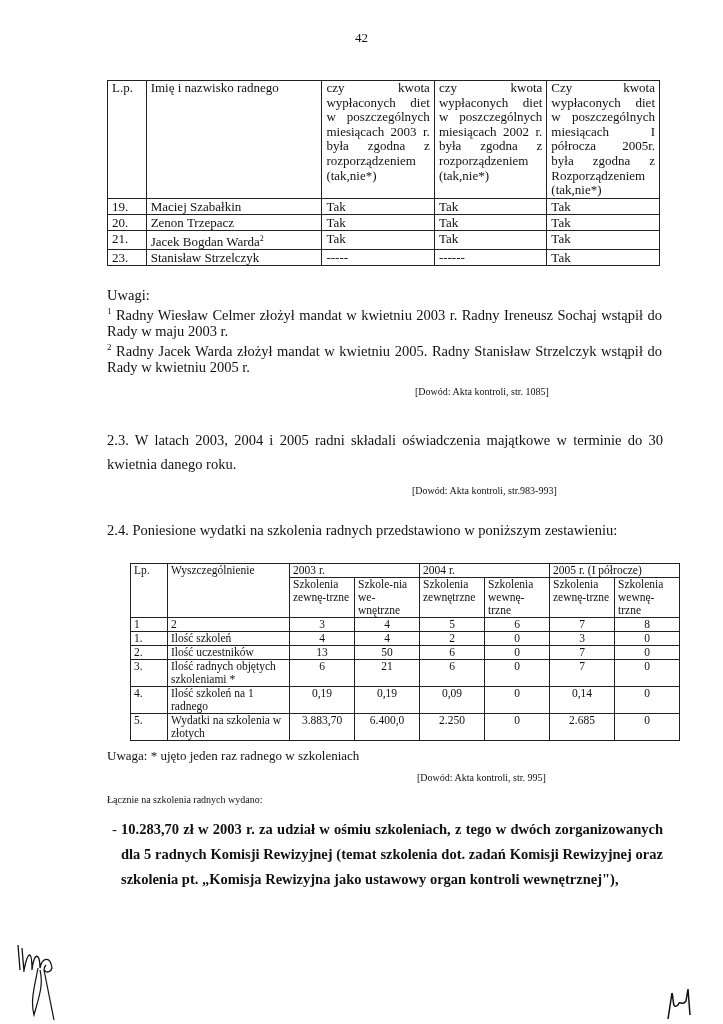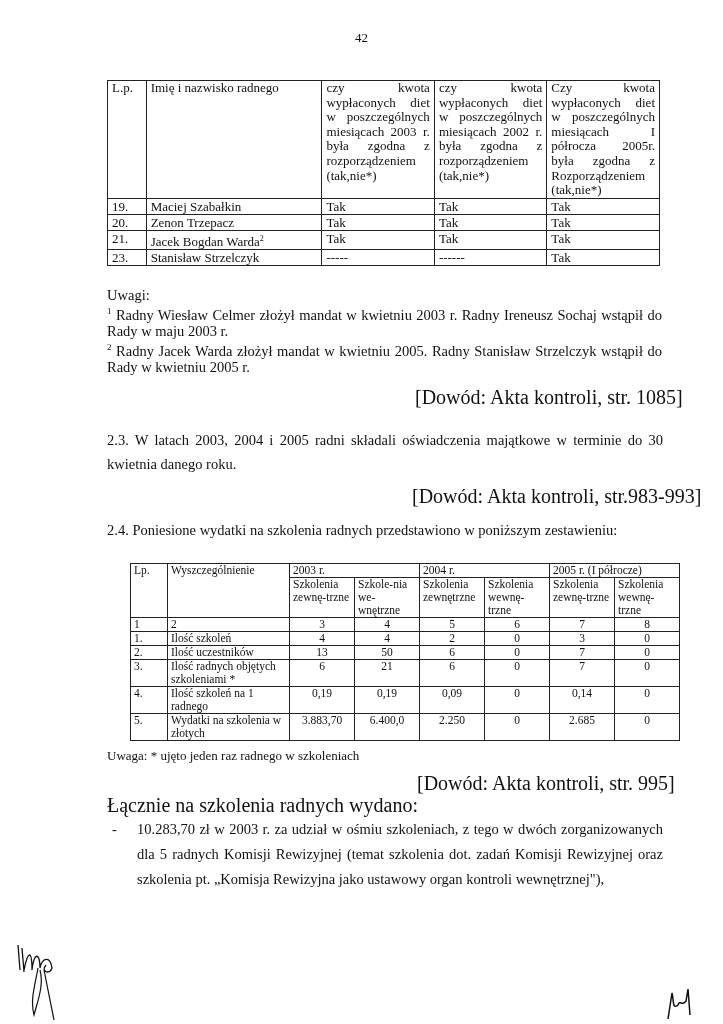--- a/index.html
+++ b/index.html
@@ -16,35 +16,35 @@
     #t1 { top: 80px; left: 107px; width: 553px; font-size: 13px; line-height: 14.6px; }
     #t1 .c-lp { width: 30px; }
     #t1 .c-name { width: 171px; }
     #t1 .c-y { width: 104px; }
     #t1 thead td { text-align: justify; }
     #t1 tbody td { height: 15px; line-height: 15px; }
 
     .notes { position: absolute; left: 107px; width: 555px; font-size: 14.5px; line-height: 16px; text-align: justify; }
     .notes sup { font-size: 9px; }
 
-    .evidence { position: absolute; font-size: 20px; }
+    .evidence { position: absolute; font-size: 10px; }
 
     .para { position: absolute; left: 107px; width: 556px; font-size: 14.5px; line-height: 24px; text-align: justify; }
 
     
     #t2 { top: 563px; left: 107px; width: 550px; font-size: 11.5px; line-height: 13px; margin-left: 23px; }
     #t2 td { padding: 0 3px; }
     #t2 .num { text-align: center; }
     #t2 .colnum td { line-height: 13px; }
 
     .uwaga { position: absolute; left: 107px; top: 748px; font-size: 13px; }
 
     .bullet-list { position: absolute; left: 107px; top: 817px; width: 556px; font-size: 14.5px; line-height: 25px; }
     .bullet-list .dash { position: absolute; left: 5px; top: 0; }
-    .bullet-list .text { margin-left: 30px; text-align: justify; }
+    .bullet-list .text { margin-left: 14px; text-align: justify; font-weight: bold; }
 
     .signature { position: absolute; }
   </style>
 </head>
 <body>
 
 <div class="page-number">42</div>
 
 <table id="t1">
   <thead>

